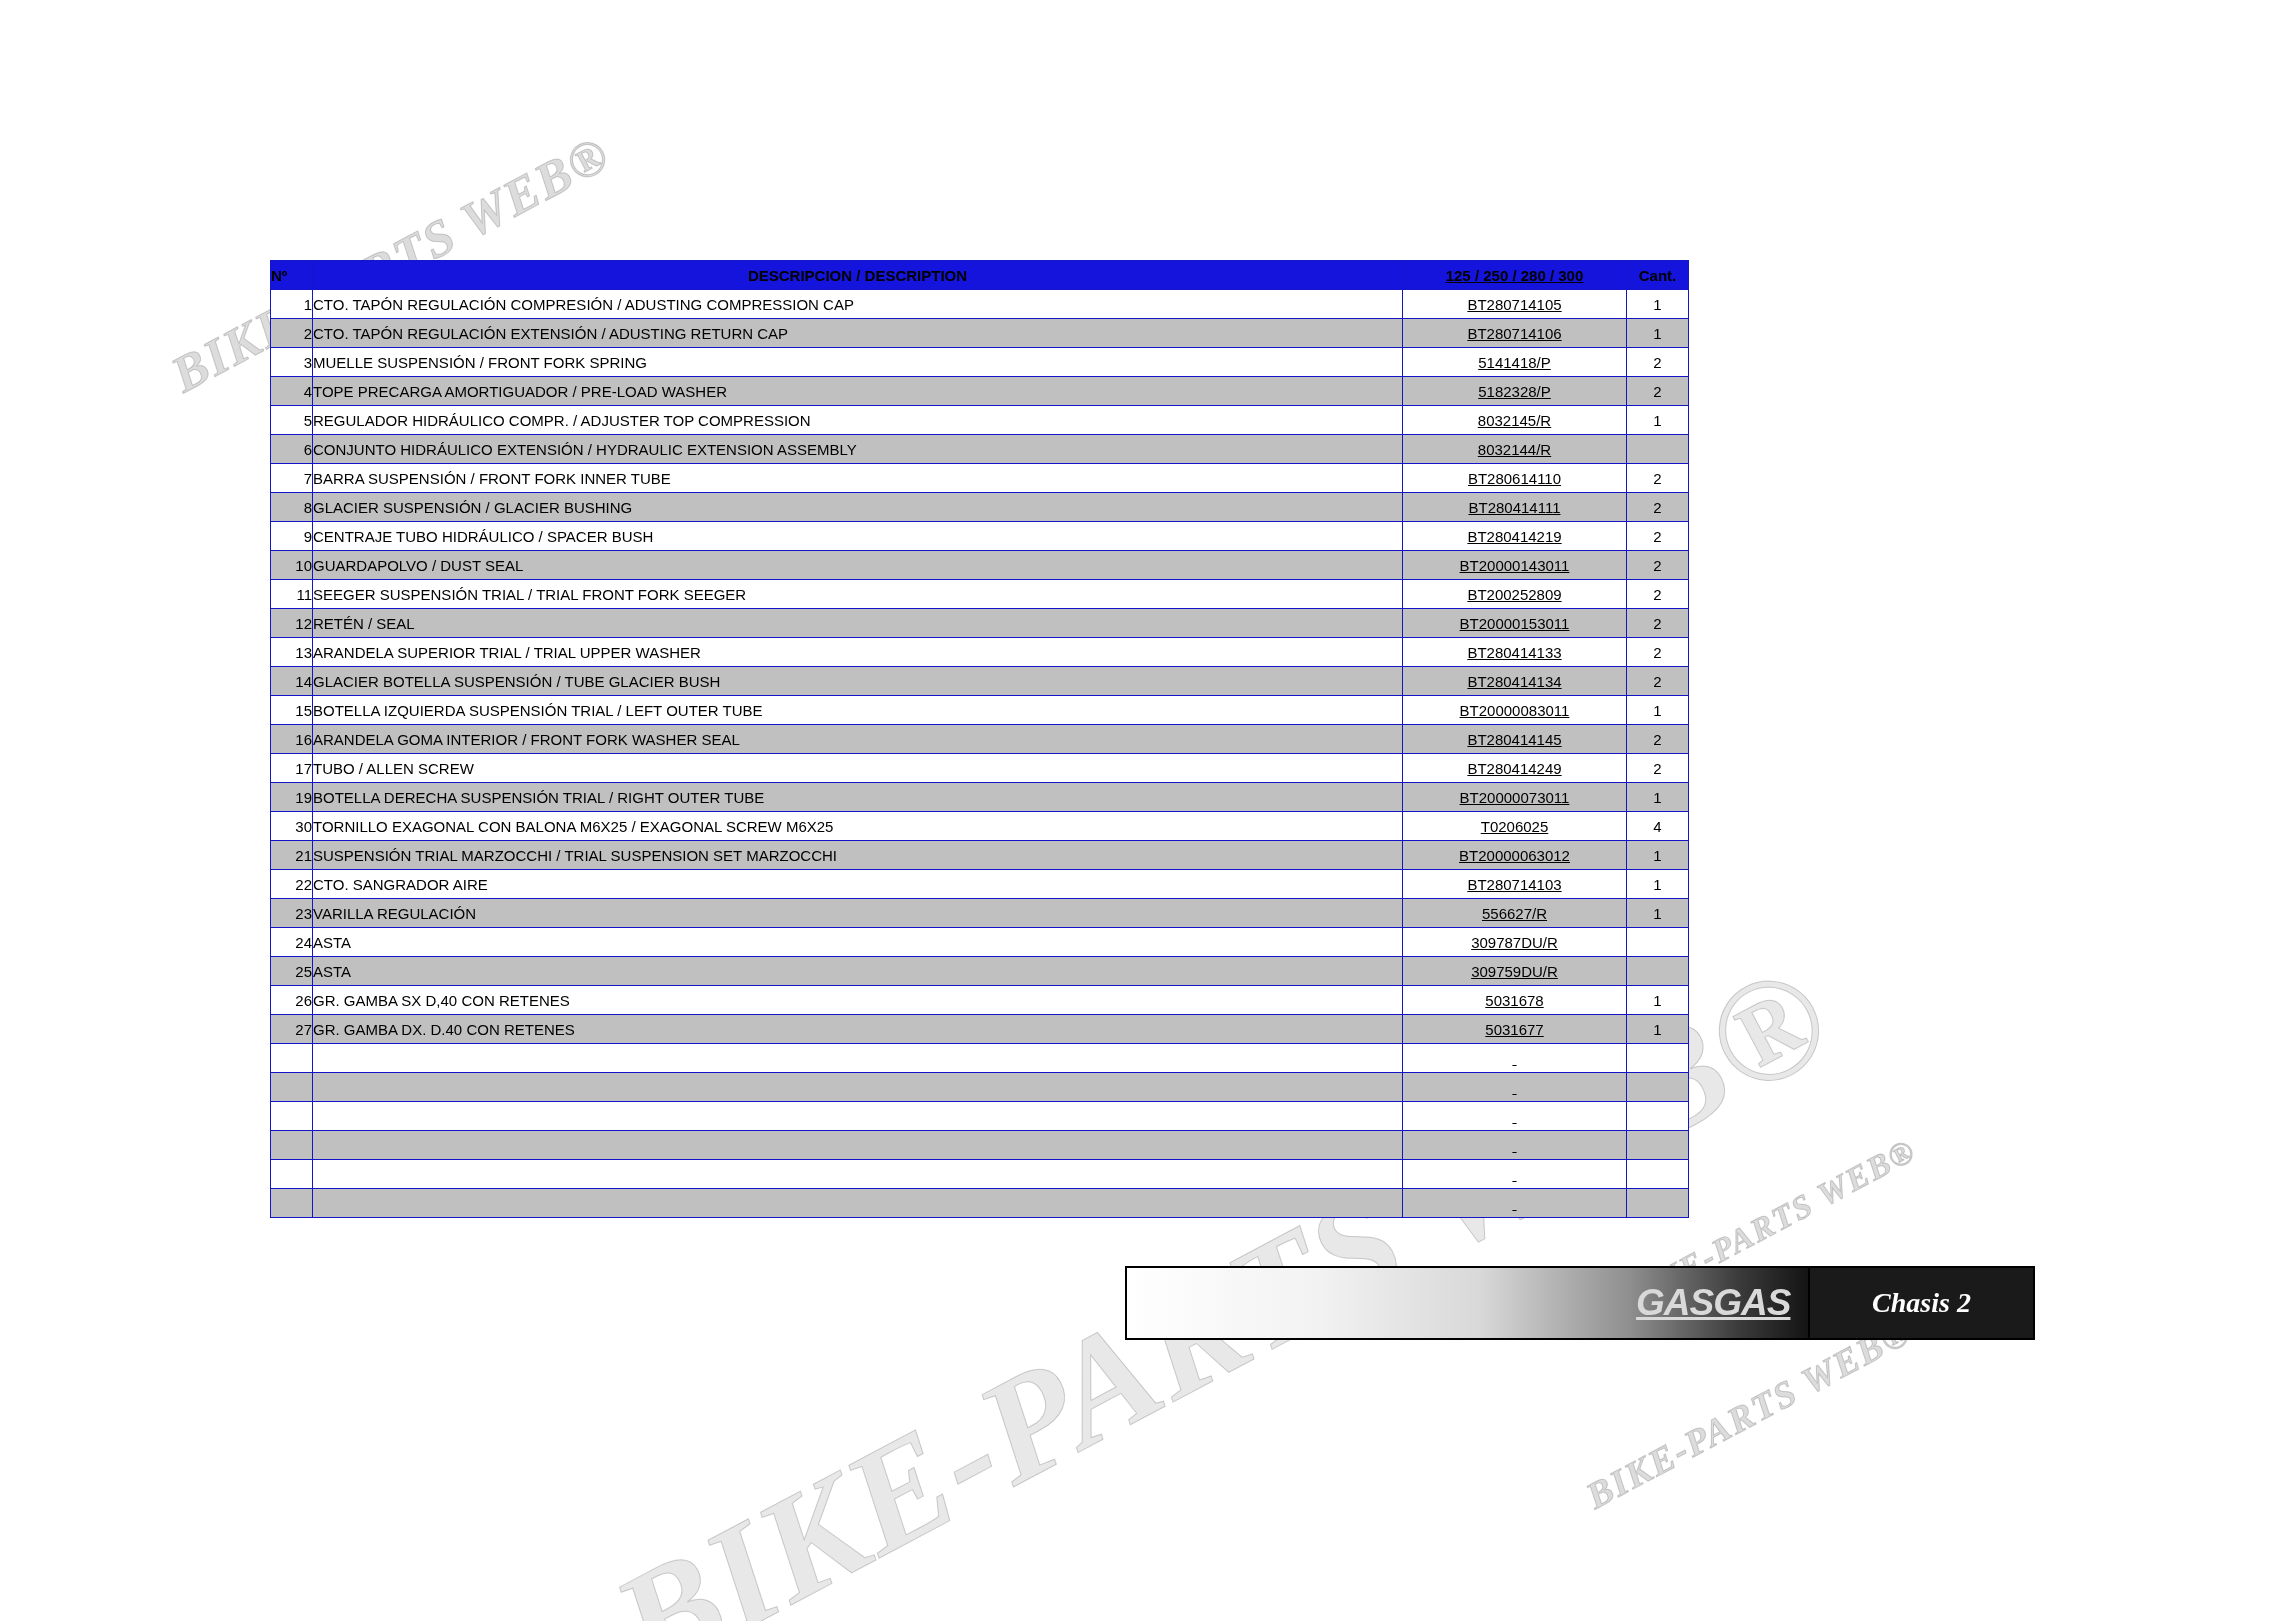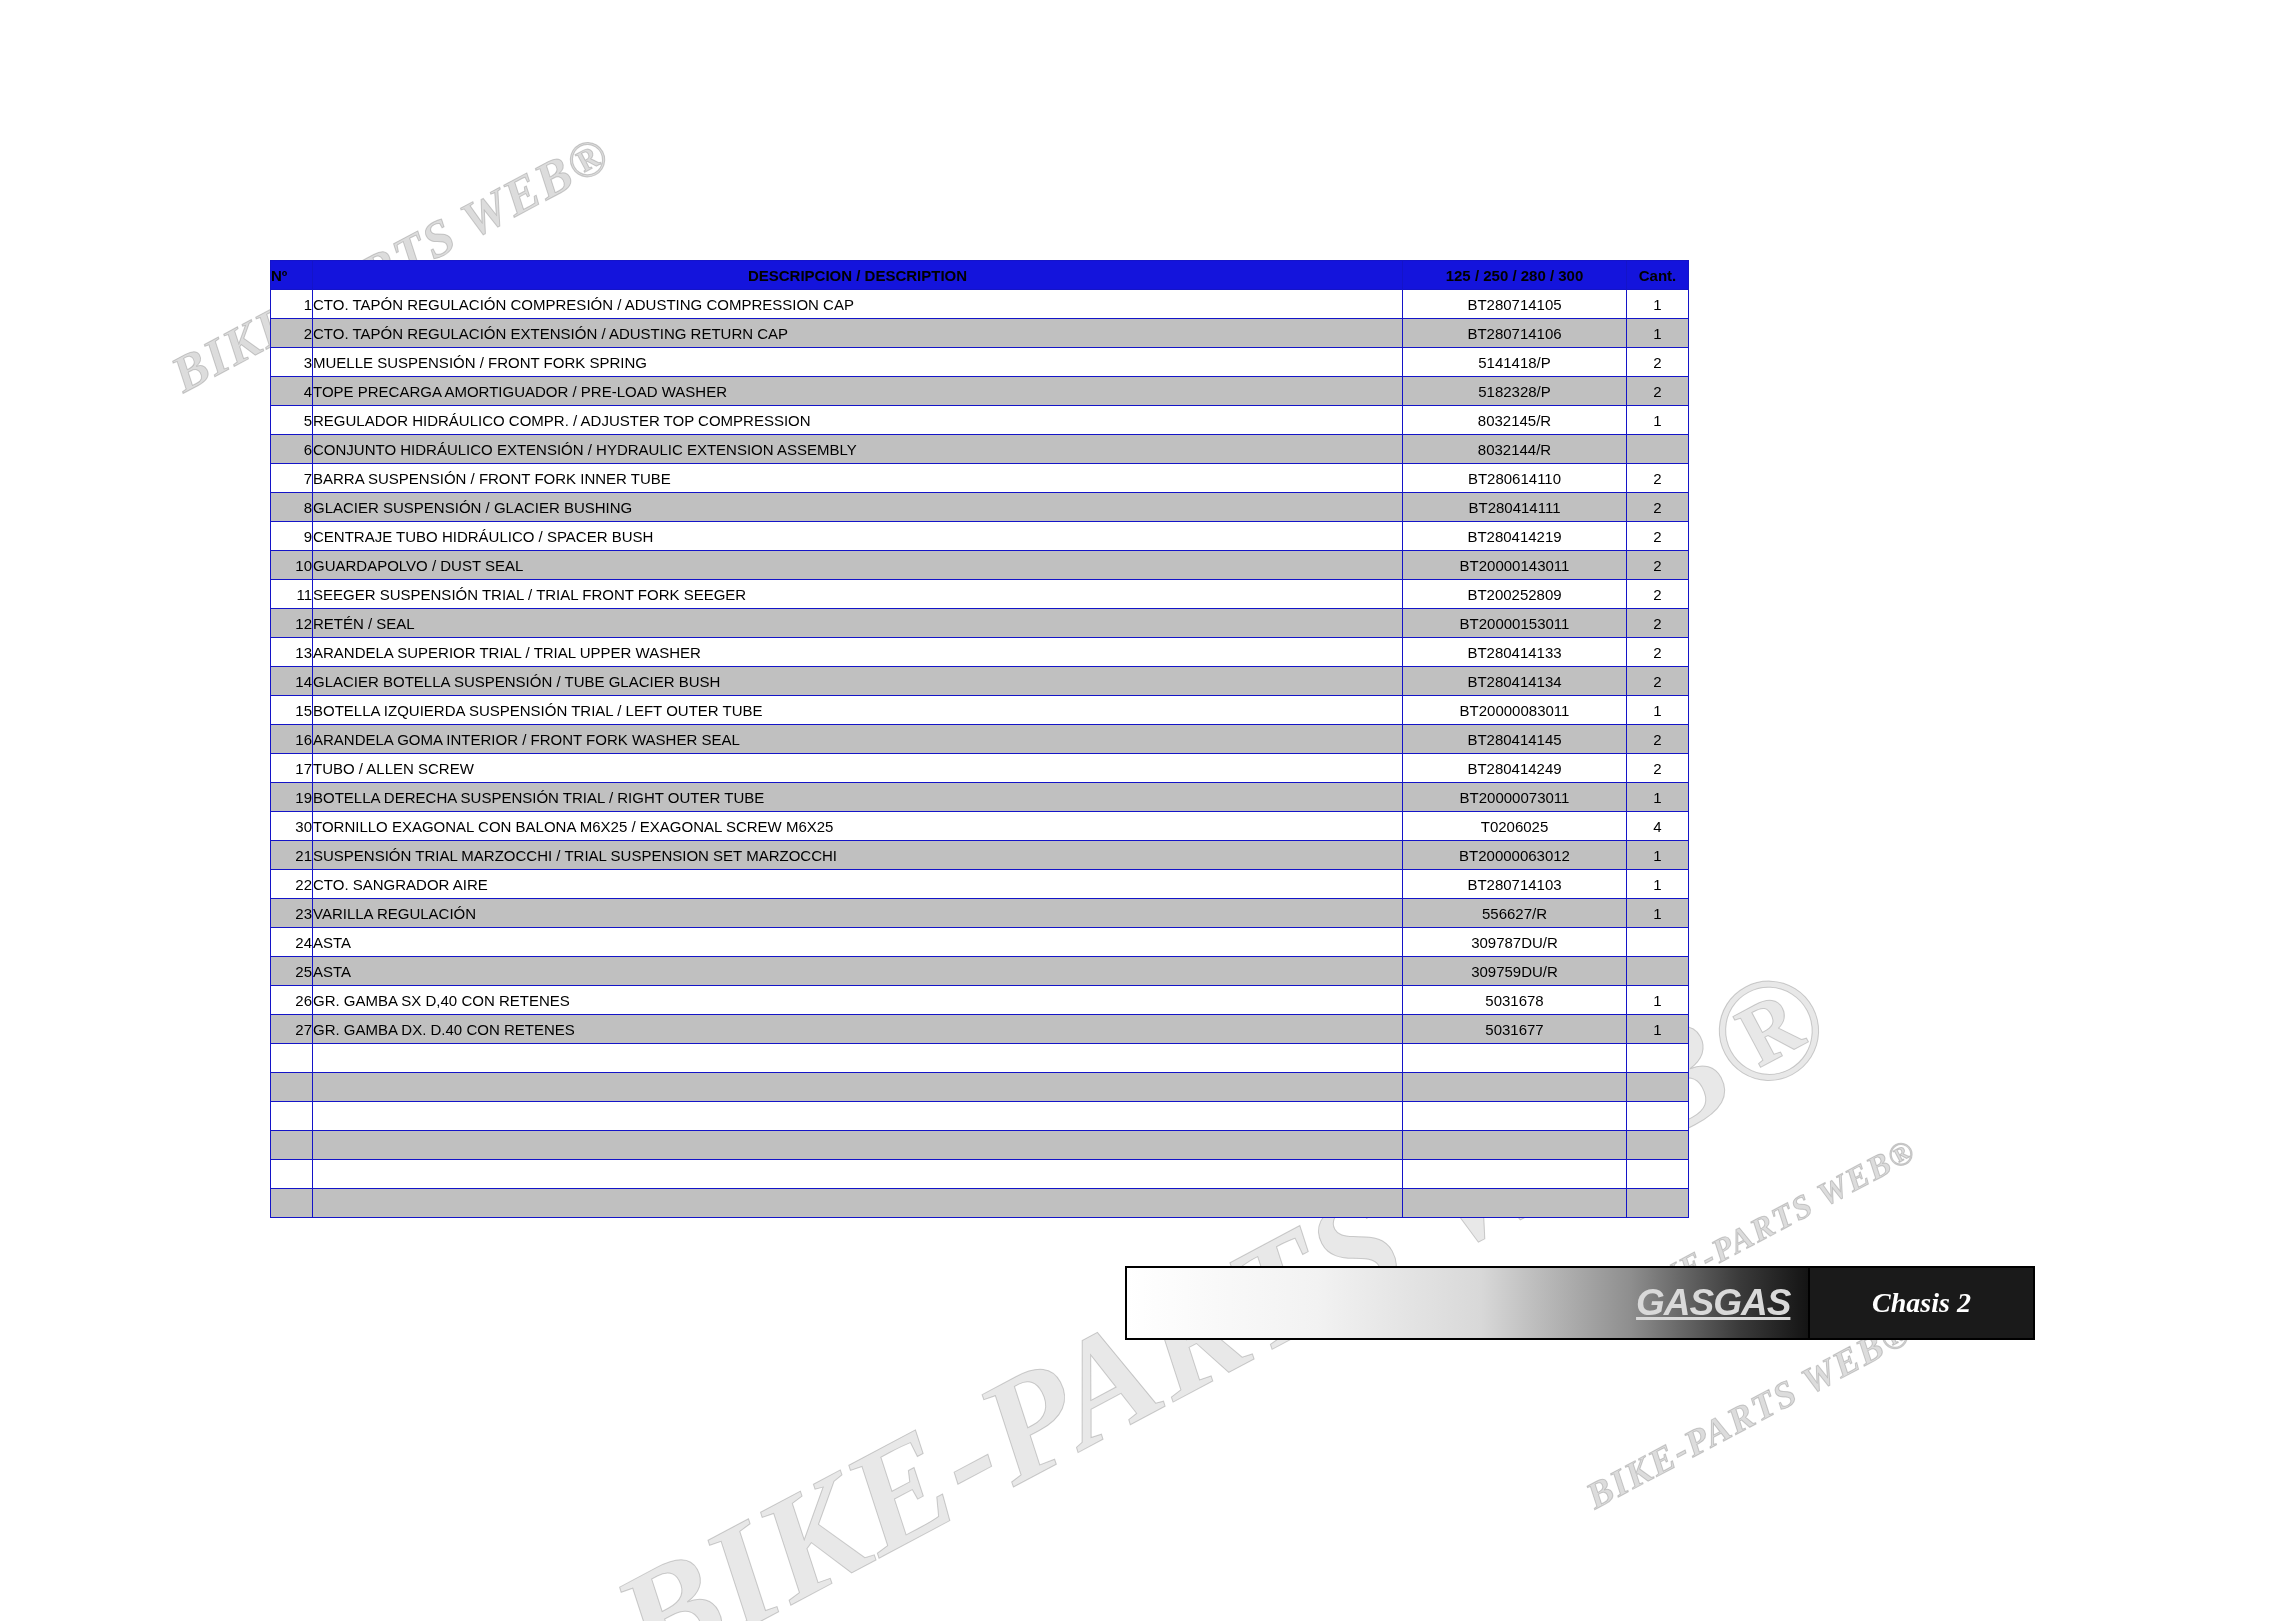--- a/index.html
+++ b/index.html
@@ -58,21 +58,21 @@
     background: #1414dc;
     color: #ffffff;
     font-size: 15px;
     font-weight: bold;
     text-align: center;
     height: 29px;
     border: 1px solid #1414c8;
   }
   .c-no    { width: 41px;  text-align: right;  padding-right: 8.8px; }
   .c-desc  { padding-left: 11.8px; }
-  .c-ref   { width: 223px; text-align: center; }
+  .c-ref   { width: 223px; text-align: center; text-decoration: underline; }
   .c-qty   { width: 61px;  text-align: center; }
 
   thead .c-no   { text-align: left; padding-left: 9.8px; padding-right: 0; }
   thead .c-desc { padding-left: 11.8px; }
   thead .c-ref  { text-align: center; }
   thead .c-qty  { text-align: center; }
 
   tbody tr.alt td { background: #c0c0c0; }
   tbody tr.plain td { background: #ffffff; }
   tbody tr.blank td { height: 28px; }

